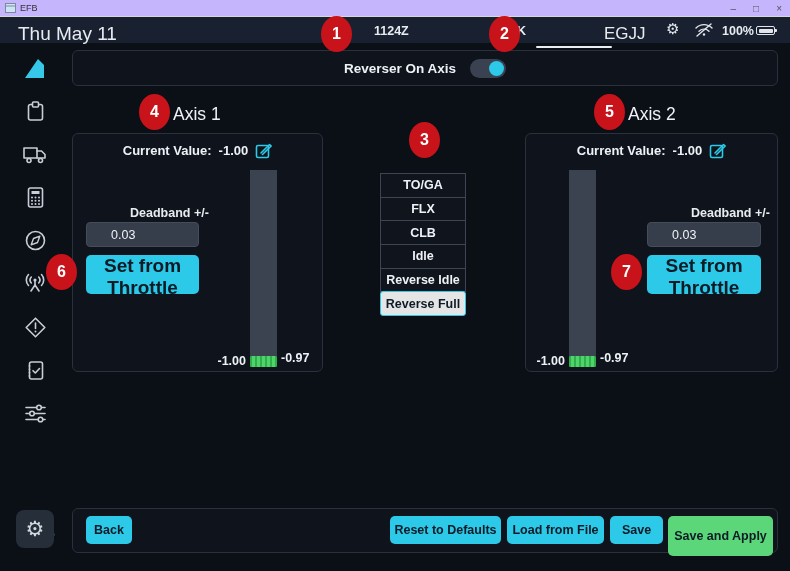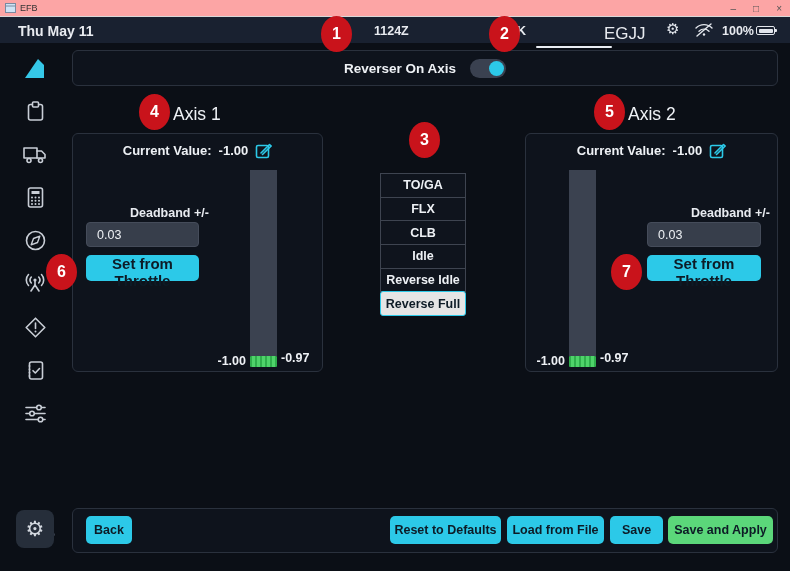--- a/index.html
+++ b/index.html
@@ -1,28 +1,28 @@
 <!DOCTYPE html>
 <html><head>
 <meta charset="utf-8">
 <style>
   * { margin:0; padding:0; box-sizing:border-box; }
   html,body { width:790px; height:571px; background:#0b0f16; font-family:"Liberation Sans", sans-serif; }
   #app { position:relative; width:790px; height:571px; background:#0b0f16; overflow:hidden; }
 
   
-  .titlebar { position:absolute; left:0; top:0; width:790px; height:17px; background:#fca5a5; display:flex; align-items:center; border-bottom:1px solid #d8d8d8; }
+  .titlebar { position:absolute; left:0; top:0; width:790px; height:17px; background:#c4b5fd; display:flex; align-items:center; border-bottom:1px solid #d8d8d8; }
   .titlebar .app-title { font-size:9px; color:#333; margin-left:4px; }
   .titlebar .win-icon { margin-left:5px; display:flex; }
   .win-controls { position:absolute; right:8px; top:0; height:17px; display:flex; align-items:center; gap:17px; }
   .win-controls span { font-size:10px; color:#555; line-height:17px; cursor:default; }
 
   
   .statusbar { position:absolute; left:0; top:17px; width:790px; height:26px; background:#192130; color:#e8ebf0; }
-  .sb-date { position:absolute; left:18px; top:6px; font-size:14px; font-weight:700; }
+  .sb-date { position:absolute; left:18px; top:6px; font-size:19px; font-weight:400; }
   .sb-time { position:absolute; left:374px; top:7px; font-size:12.5px; font-weight:600; }
   .sb-origin { position:absolute; left:517px; top:7px; font-size:12.5px; font-weight:600; }
   .sb-routeline { position:absolute; left:536px; top:29px; width:76px; height:2px; background:#e9edf2; border-radius:2px; }
   .sb-dest { position:absolute; left:604px; top:7px; font-size:17px; font-weight:400; }
   .sb-gear { position:absolute; left:666px; top:3px; font-size:15px; color:#e2e6ec; }
   .sb-wifi { position:absolute; left:694px; top:5px; }
   .sb-batt-label { position:absolute; left:722px; top:7px; font-size:12.5px; font-weight:600; }
   .sb-battery { position:absolute; left:756px; top:9px; width:19px; height:9px; border:1.5px solid #e2e6ec; border-radius:2px; }
   .sb-battery::before { content:""; position:absolute; left:1.5px; top:1.5px; right:1.5px; bottom:1.5px; background:#e2e6ec; border-radius:1px; }
   .sb-battery::after { content:""; position:absolute; left:17px; top:1.5px; width:3px; height:3px; background:#e2e6ec; border-radius:0 1px 1px 0; }
@@ -58,39 +58,39 @@
   .bar1 { left:250px; } .bar2 { left:569px; }
   .bar-green { position:absolute; top:356px; width:27px; height:11px; border-radius:1px;
     background:repeating-linear-gradient(90deg,#2fae4c 0 2px,#4fd36a 2px 5px); }
   .green1 { left:250px; } .green2 { left:569px; }
   .bar-min { position:absolute; top:354px; width:46px; text-align:right; color:#eef1f5; font-size:12.5px; font-weight:700; }
   .min1 { left:200px; } .min2 { left:519px; }
   .bar-dead { position:absolute; top:351px; color:#eef1f5; font-size:12.5px; font-weight:700; }
   .dead1 { left:281px; } .dead2 { left:600px; }
   .db-label { position:absolute; top:206px; color:#e8ebf0; font-size:12.5px; font-weight:600;padding-left:44px; }
   .dbl1 { left:86px; } .dbl2 { left:647px; }
-  .db-input { position:absolute; top:222px; height:25px; background:#373e4b; border:1px solid #454c5a; border-radius:4px; color:#eef1f5; font-size:12.5px; padding-left:10px; font-family:"Liberation Sans",sans-serif; outline:none; }
+  .db-input { position:absolute; top:222px; height:25px; background:#373e4b; border:1px solid #454c5a; border-radius:4px; color:#eef1f5; font-size:12.5px; padding-left:24px; font-family:"Liberation Sans",sans-serif; outline:none; }
   .dbi1 { left:86px; width:113px; } .dbi2 { left:647px; width:114px; }
   .btn { border:none; border-radius:5px; background:#2cc9e8; color:#0d1b26; font-family:"Liberation Sans",sans-serif; font-size:12.5px; font-weight:600; cursor:pointer; }
-  .set-btn { position:absolute; top:255px; height:26px; font-size:15px; }
+  .set-btn { position:absolute; top:255px; height:39px; font-size:19px; }
   .set1 { left:86px; width:113px; } .set2 { left:647px; width:114px; }
 
   
   .detent-list { position:absolute; left:380px; top:165px; width:86px; }
   .detent { height:24.7px; background:#0f141d; border:1px solid #3e4450; margin-top:-1px; display:flex; align-items:center; justify-content:center; color:#eef1f5; font-size:12.5px; font-weight:600; cursor:pointer; }
   .detent:first-child { margin-top:8px; }
   .detent.selected { background:#e5e5e5; border-color:#2cc9e8; color:#0d1b26; border-radius:3px; }
 
   
   .footer-panel { left:72px; top:508px; width:706px; height:45px; }
   .back-btn { position:absolute; left:86px; top:516px; width:46px; height:28px; }
   .reset-btn { position:absolute; left:390px; top:516px; width:111px; height:28px; }
   .load-btn { position:absolute; left:507px; top:516px; width:97px; height:28px; }
   .apply-btn { position:absolute; left:610px; top:516px; width:53px; height:28px; }
-  .save-btn { position:absolute; left:668px; top:516px; width:105px; height:28px; background:#5bd77a; }
+  .save-btn { position:absolute; left:668px; top:516px; width:105px; height:40px; background:#5bd77a; }
 
   
   .badge { position:absolute; width:31px; height:36px; background:#c9131b; border-radius:50%; display:flex; align-items:center; justify-content:center; color:#fff; font-size:16px; font-weight:600; z-index:50; }
   .b1 { left:321px; top:16px; } .b2 { left:489px; top:16px; }
   .b3 { left:409px; top:122px; } .b4 { left:139px; top:94px; }
   .b5 { left:594px; top:94px; } .b6 { left:46px; top:254px; }
   .b7 { left:611px; top:254px; }
 
   svg.icn { stroke:#c9ced6; fill:none; stroke-width:1.6; stroke-linecap:round; stroke-linejoin:round; }
 </style>

